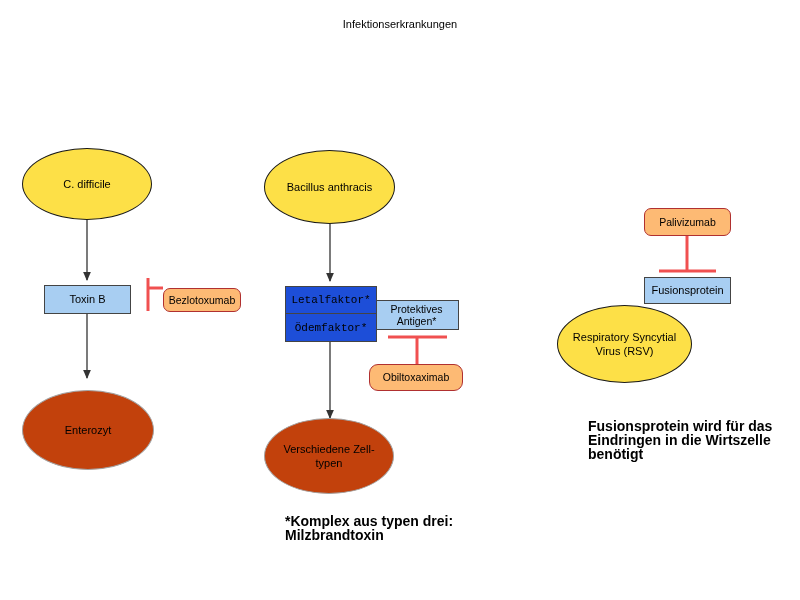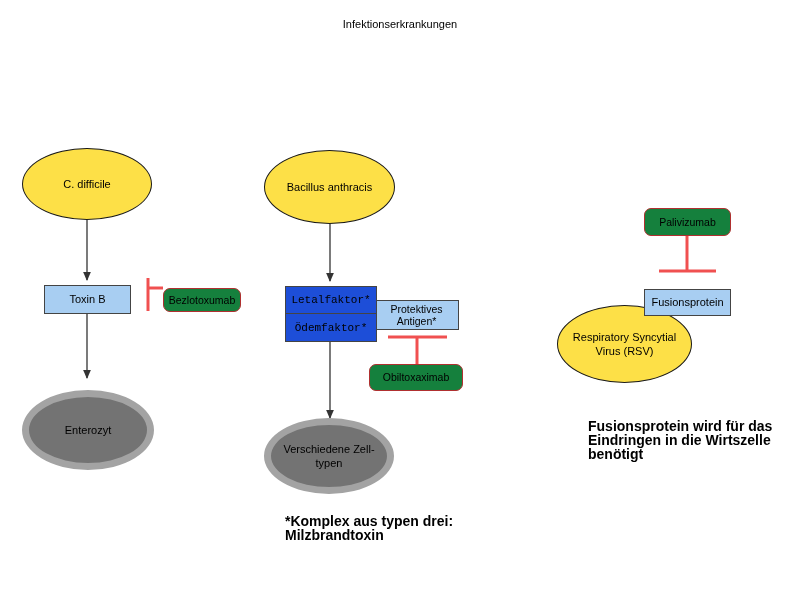--- a/index.html
+++ b/index.html
@@ -43,22 +43,22 @@
   }
 
   
   .ellipse-pathogen {
     border-radius: 50%;
     background: #fde047;
     border: 1px solid #1a1a1a;
   }
   .ellipse-cell {
     border-radius: 50%;
-    background: #737373;
-    border: 7px solid #a3a3a3;
+    background: #c2410c;
+    border: 1px solid #a3a3a3;
   }
 
   
   .box-protein {
     background: #A8CEF2;
     border: 1px solid #444444;
   }
   
   .box-stack {
     background: #1d4ed8;
@@ -72,21 +72,21 @@
     display: flex;
     align-items: center;
     justify-content: center;
     font-size: 11px;
     box-sizing: border-box;
   }
   .box-stack .cell.top { border-bottom: 1px solid #444444; }
 
   
   .box-drug {
-    background: #15803d;
+    background: #fdba74;
     border: 1px solid #B03030;
     border-radius: 7px;
   }
 
   .caption {
     position: absolute;
     font-size: 14px;
     line-height: 14px;
     color: #000;
     white-space: pre-line;
@@ -151,32 +151,32 @@
   <div class="node ellipse-pathogen" style="left:264px; top:150px; width:131px; height:74px;">Bacillus anthracis</div>
 
   <div class="node box-protein" style="left:374px; top:300px; width:85px; height:30px; font-size:10.5px; line-height:12px;">Protektives
 Antigen*</div>
 
   <div class="box-stack" style="position:absolute; left:285px; top:286px; width:90px; height:54px;">
     <div class="cell top">Letalfaktor*</div>
     <div class="cell">Ödemfaktor*</div>
   </div>
 
-  <div class="node box-drug" style="left:369px; top:364px; width:94px; height:27px; font-size:10.5px;">Obiltoxaximab</div>
+  <div class="node box-drug" style="left:369px; top:364px; width:94px; height:27px; font-size:10.5px;border-radius:9px;">Obiltoxaximab</div>
 
   <div class="node ellipse-cell" style="left:264px; top:418px; width:130px; height:76px; line-height:14px;">Verschiedene Zell-
 typen</div>
 
   <div class="caption" style="left:285px; top:514px; width:220px;">*Komplex aus typen drei:
 Milzbrandtoxin</div>
 
   <div class="node box-drug" style="left:644px; top:208px; width:87px; height:28px; font-size:10.5px;">Palivizumab</div>
 
   <div class="node ellipse-pathogen" style="left:557px; top:305px; width:135px; height:78px; line-height:14px; z-index:2;">Respiratory Syncytial
 Virus (RSV)</div>
 
-  <div class="node box-protein" style="left:644px; top:277px; width:87px; height:27px; z-index:3;margin-top:12px;">Fusionsprotein</div>
+  <div class="node box-protein" style="left:644px; top:277px; width:87px; height:27px; z-index:3;">Fusionsprotein</div>
 
   <div class="caption" style="left:588px; top:419px; width:200px;">Fusionsprotein wird für das
 Eindringen in die Wirtszelle
 benötigt</div>
 
 </div>
 
 </body></html>

